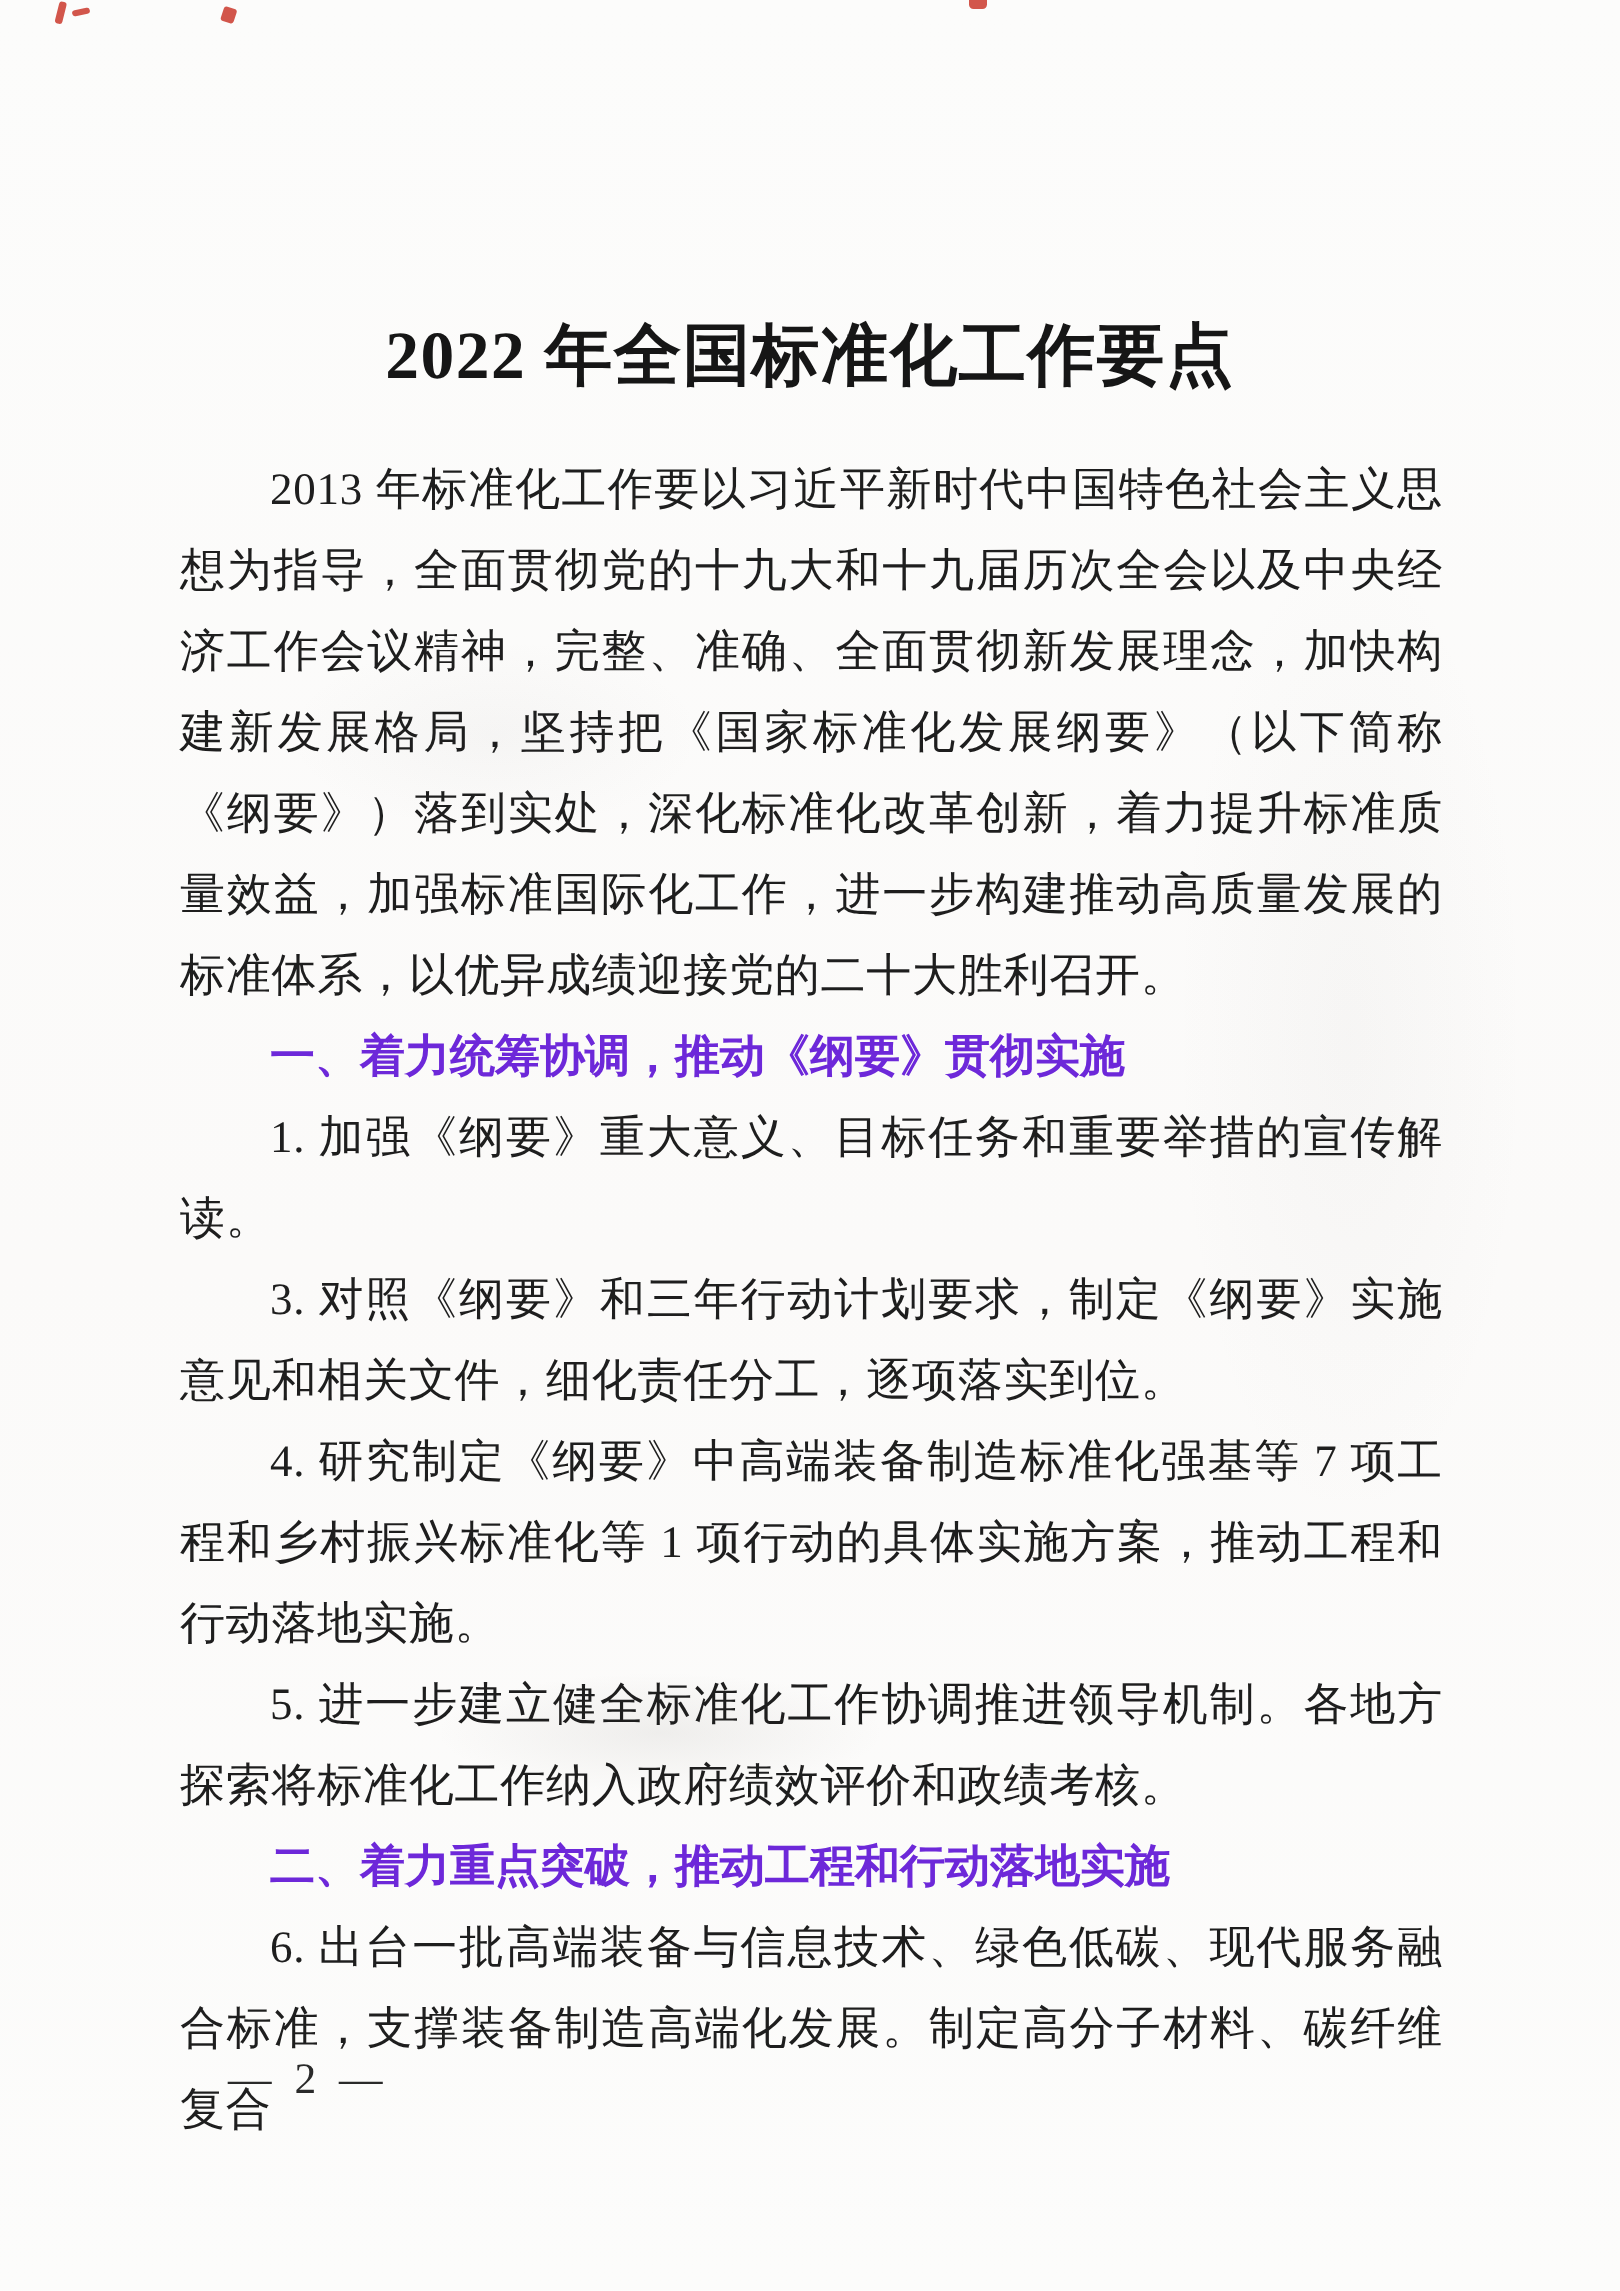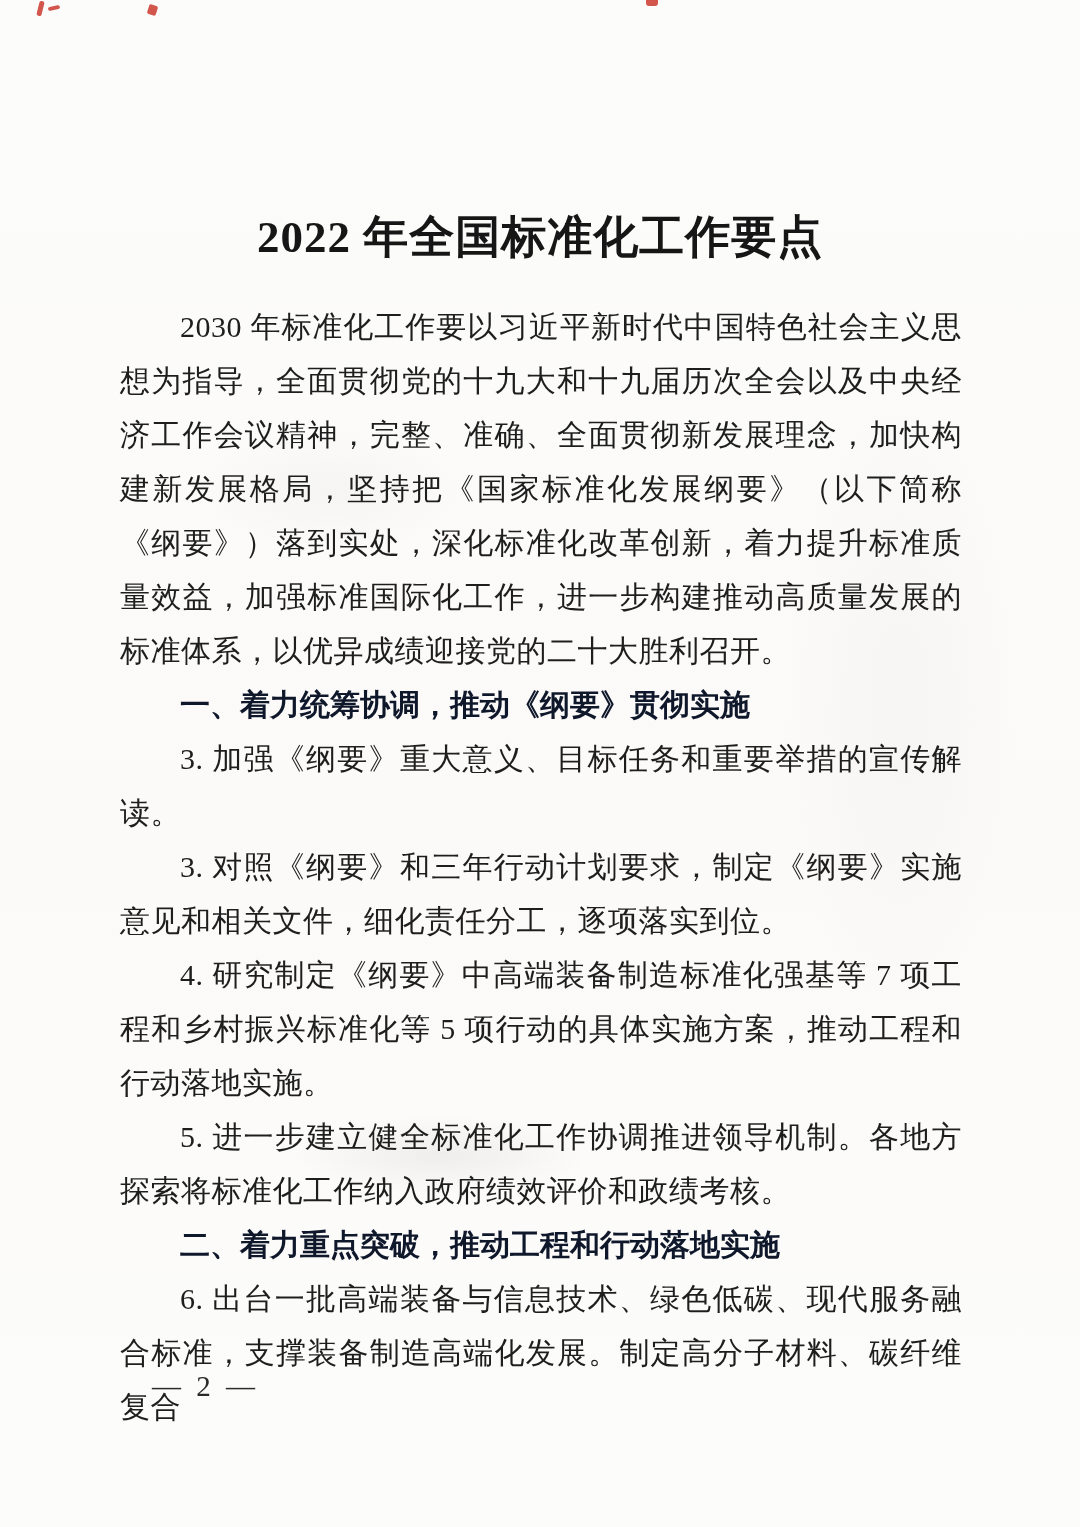--- a/index.html
+++ b/index.html
@@ -72,21 +72,21 @@
     font-size: 30px;
     line-height: 54px;
     text-indent: 2em;
     text-align: justify;
     letter-spacing: 0.5px;
   }
   .content p.heading {
     font-family: "Liberation Sans", "DejaVu Sans", sans-serif;
     font-weight: 700;
     letter-spacing: 0;
-    color: #0f172a;
+    color: #6d28d9;
   }
   .page-number {
     position: absolute;
     left: 152px;
     top: 1366px;
     font-size: 29px;
     line-height: 40px;
     letter-spacing: 4px;
     color: #2a2a2a;
   }
@@ -100,24 +100,24 @@
   <div class="smudge smudge-3"></div>
 
   <div class="red-frag red-frag-1a"></div>
   <div class="red-frag red-frag-1b"></div>
   <div class="red-frag red-frag-2"></div>
   <div class="red-frag red-frag-3"></div>
 
   <h1 class="page-title">2022 年全国标准化工作要点</h1>
 
   <div class="content">
-      <p class="body">2030 年标准化工作要以习近平新时代中国特色社会主义思想为指导，全面贯彻党的十九大和十九届历次全会以及中央经济工作会议精神，完整、准确、全面贯彻新发展理念，加快构建新发展格局，坚持把《国家标准化发展纲要》（以下简称《纲要》）落到实处，深化标准化改革创新，着力提升标准质量效益，加强标准国际化工作，进一步构建推动高质量发展的标准体系，以优异成绩迎接党的二十大胜利召开。</p>
+      <p class="body">2013 年标准化工作要以习近平新时代中国特色社会主义思想为指导，全面贯彻党的十九大和十九届历次全会以及中央经济工作会议精神，完整、准确、全面贯彻新发展理念，加快构建新发展格局，坚持把《国家标准化发展纲要》（以下简称《纲要》）落到实处，深化标准化改革创新，着力提升标准质量效益，加强标准国际化工作，进一步构建推动高质量发展的标准体系，以优异成绩迎接党的二十大胜利召开。</p>
       <p class="heading">一、着力统筹协调，推动《纲要》贯彻实施</p>
-      <p class="body">3. 加强《纲要》重大意义、目标任务和重要举措的宣传解读。</p>
+      <p class="body">1. 加强《纲要》重大意义、目标任务和重要举措的宣传解读。</p>
       <p class="body">3. 对照《纲要》和三年行动计划要求，制定《纲要》实施意见和相关文件，细化责任分工，逐项落实到位。</p>
-      <p class="body">4. 研究制定《纲要》中高端装备制造标准化强基等 7 项工程和乡村振兴标准化等 5 项行动的具体实施方案，推动工程和行动落地实施。</p>
+      <p class="body">4. 研究制定《纲要》中高端装备制造标准化强基等 7 项工程和乡村振兴标准化等 1 项行动的具体实施方案，推动工程和行动落地实施。</p>
       <p class="body">5. 进一步建立健全标准化工作协调推进领导机制。各地方探索将标准化工作纳入政府绩效评价和政绩考核。</p>
       <p class="heading">二、着力重点突破，推动工程和行动落地实施</p>
       <p class="body">6. 出台一批高端装备与信息技术、绿色低碳、现代服务融合标准，支撑装备制造高端化发展。制定高分子材料、碳纤维复合</p>
     </div>
 
   <div class="page-number">— 2 —</div>
 </div>
 
 </body></html>

